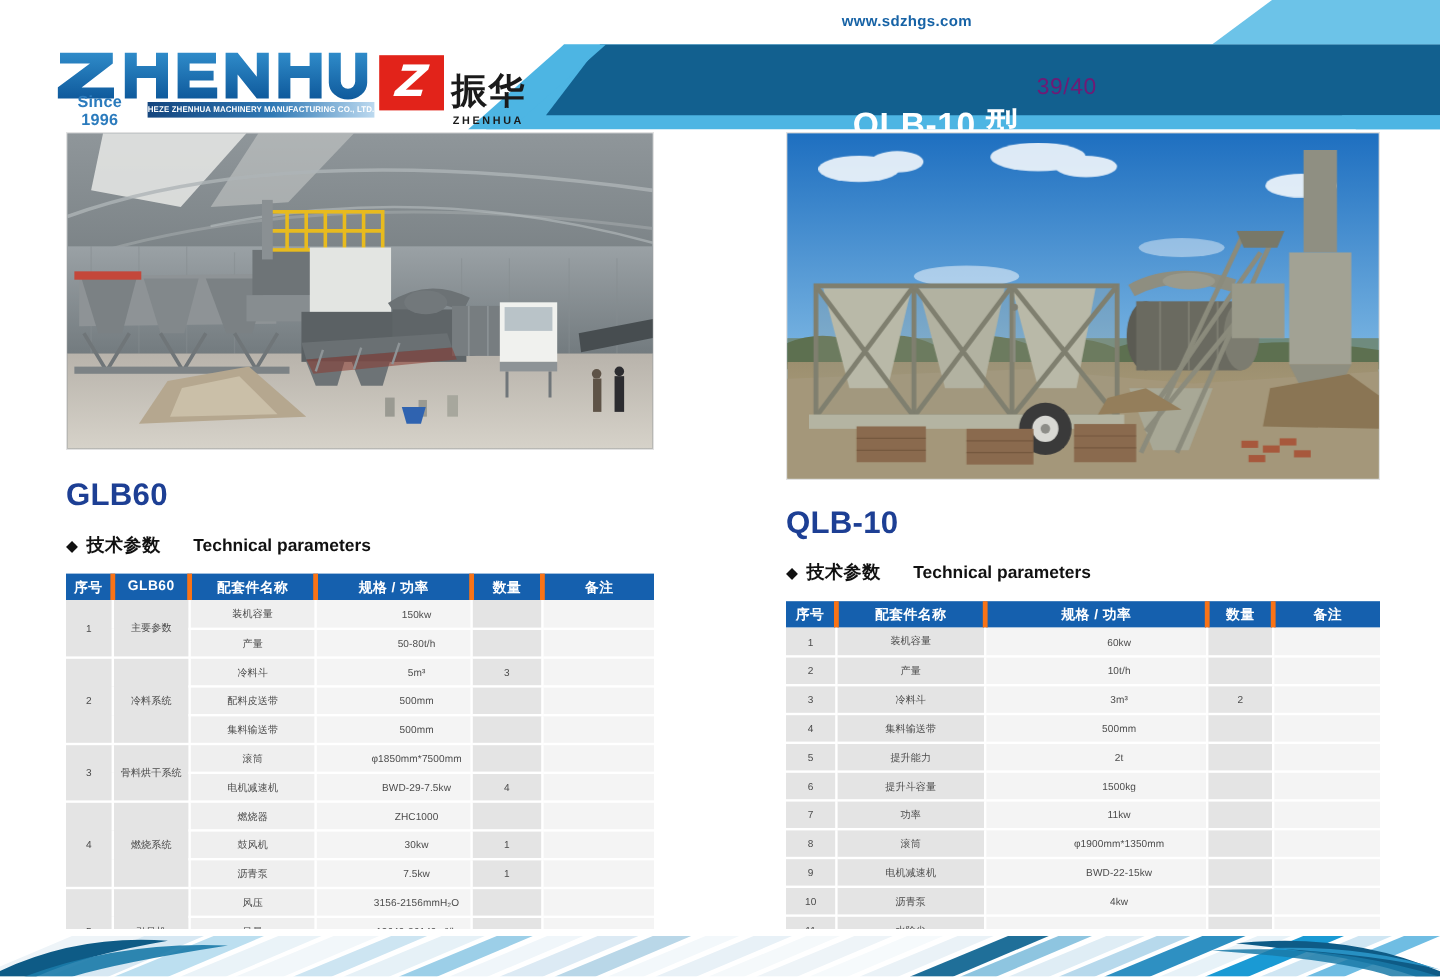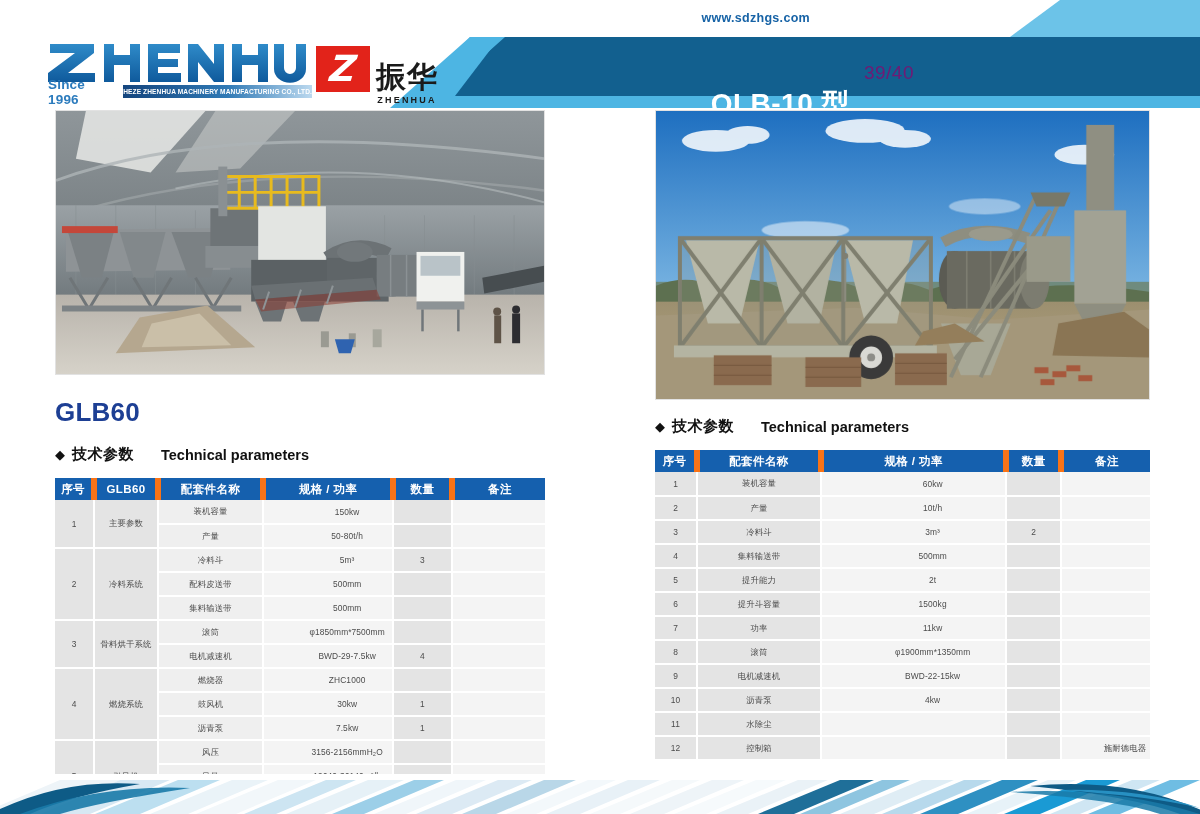--- a/index.html
+++ b/index.html
@@ -19,21 +19,21 @@
     font-size: 12.5px; font-weight: bold; color: #1763a6;
     letter-spacing: .3px;
   }
 
   
   .banner-svg { position:absolute; left:0; top:0; }
 
   .logo-zh { position:absolute; left:48px; top:41px; width:262px; height:44px; }
   .logo-word { display:block; }
   .logo-sub { position:absolute; left:48px; top:84px; width:264px; height:15px;
-              display:flex; align-items:center; gap:5px; }
+              display:flex; align-items:center; gap:5px;text-align:center; }
   .since { font-size:13.5px; color:#2b7bbd; font-weight:600; letter-spacing:.2px;
            font-family:"Liberation Sans", sans-serif; }
   .cobar { flex:1; height:13px; background:linear-gradient(90deg,#14457e,#2f79b5 55%,#bcd9ef);
            display:flex; align-items:center; justify-content:center; }
   .cobar span { font-size:6.6px; color:#fff; font-weight:bold; letter-spacing:.1px;
                 white-space:nowrap; transform:scaleY(1.05); }
 
   .logo-red { position:absolute; left:316px; top:46px; width:54px; height:46px;
               background:#e2231a; display:flex; align-items:center; justify-content:center; }
   .logo-red .zglyph { color:#fff; font-size:36px; font-weight:bold; font-style:italic;
@@ -64,21 +64,21 @@
   .sect { display:flex; align-items:center; gap:7px; margin-top:17px;
           font-size:14.5px; color:#111; font-weight:600; }
   .sect .dia { font-size:13px; line-height:1; color:#111; }
   .sect .cn  { font-size:15px; font-weight:bold; letter-spacing:.5px; }
   .sect .en  { font-size:14.5px; font-weight:700; margin-left:20px; }
 
   
   table.spec { width:100%; border-collapse:collapse; table-layout:fixed; margin-top:14px; }
   table.spec th {
     background:#1560ae; color:#fff; font-size:11.5px; font-weight:bold;
-    height:22px; border-right:6px solid #f97316; letter-spacing:.4px;
+    height:22px; border-right:4px solid #f97316; letter-spacing:.4px;
   }
   table.spec th:last-child { border-right:none; }
   table.spec td {
     font-size:8.4px; color:#4c4c4c; text-align:center; height:24px;
     border-right:2px solid #ffffff; border-bottom:2px solid #ffffff;
     background:#efefef; letter-spacing:.1px;
   }
   table.spec td:last-child { border-right:none; }
   table.spec td.shade { background:#e4e4e4; }
   table.spec td.blank { background:#f4f4f4;padding-left:38px; }
@@ -508,20 +508,21 @@
           <rect x="398" y="262" width="14" height="6"></rect>
         <rect x="386" y="270" width="14" height="6"></rect>
           <rect x="412" y="256" width="14" height="6"></rect>
         <rect x="424" y="266" width="14" height="6"></rect>
       </g>
 
       <line x1="190" y1="148" x2="190" y2="192" stroke="#8d8d80" stroke-width="2"></line>
       <circle cx="190" cy="146" r="3" fill="#7e7e72"></circle>
     </svg>
 
+    <div class="prod-title r-title">QLB-10</div>
 
     <div class="sect">
       <span class="dia">◆</span>
       <span class="cn">技术参数</span>
       <span class="en">Technical parameters</span>
     </div>
 
     <table class="spec tr2">
       <colgroup>
           <col class="c1">

